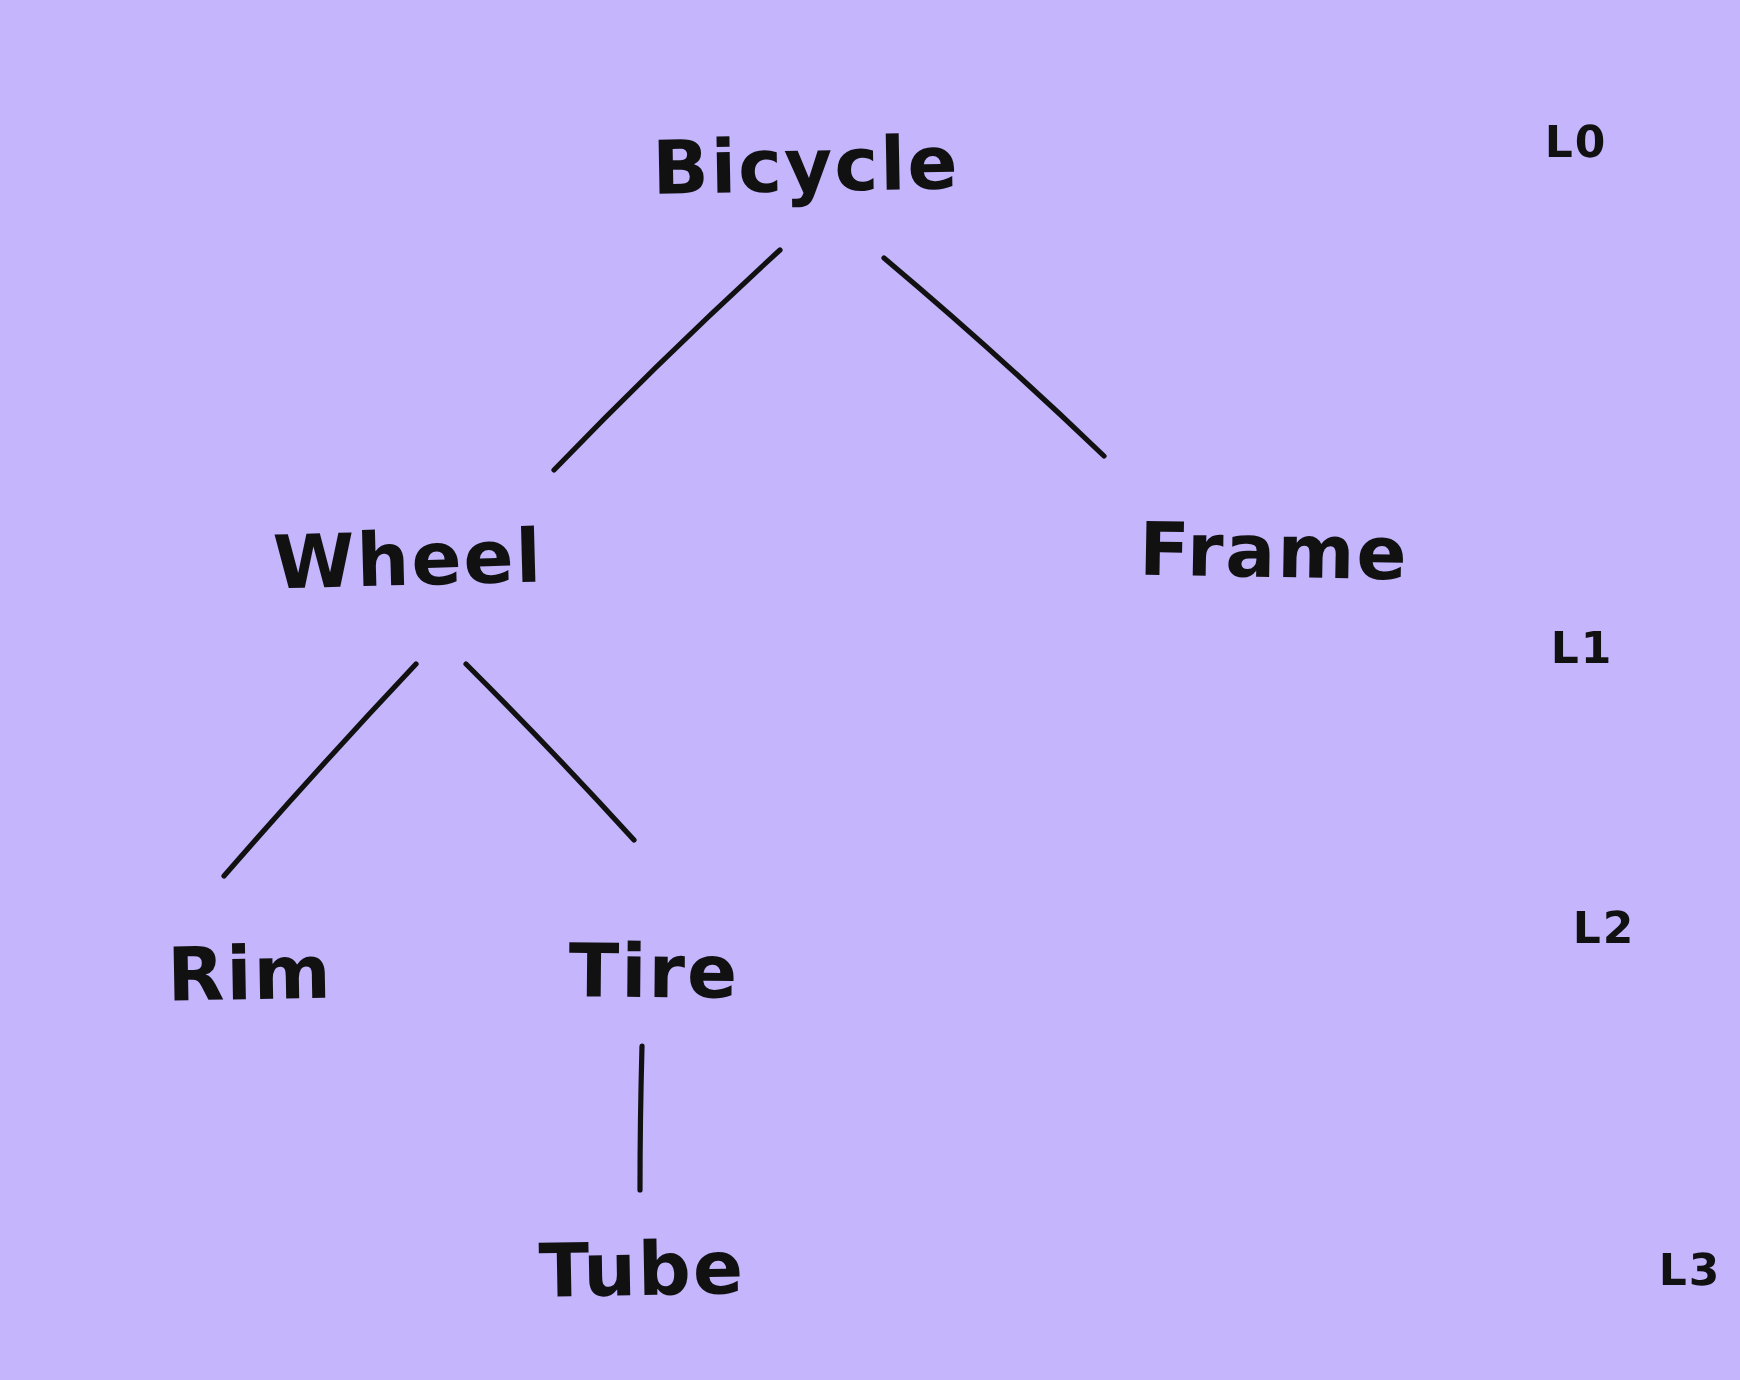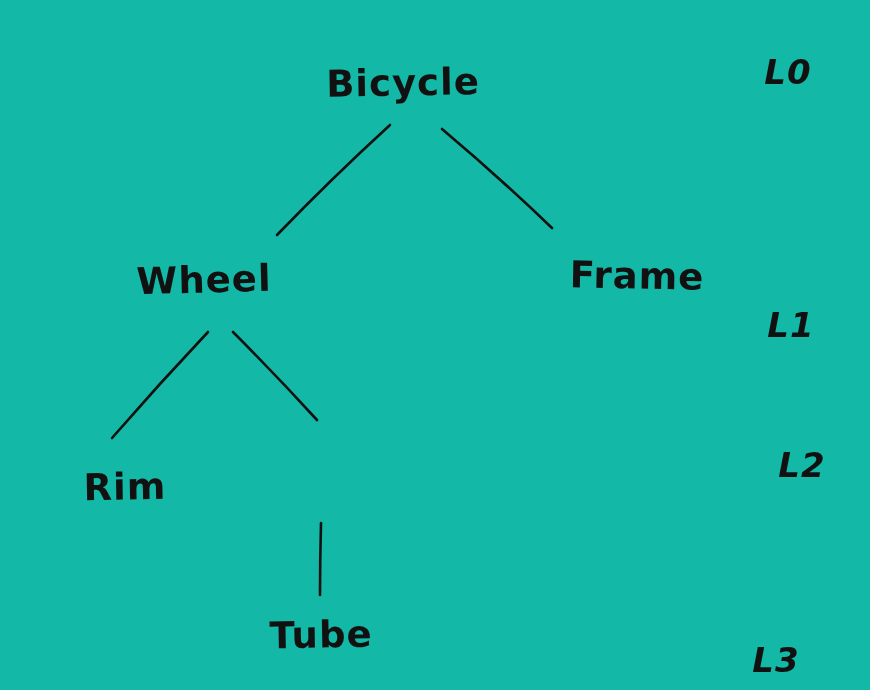--- a/index.html
+++ b/index.html
@@ -4,21 +4,21 @@
 <style>
   html, body {
     margin: 0;
     padding: 0;
     background: #ffffff;
   }
   .canvas {
     position: relative;
     width: 870px;
     height: 690px;
-    background: #14b8a6;
+    background: #c4b5fd;
     overflow: hidden;
     font-family: "DejaVu Sans", sans-serif;
   }
   .edges {
     position: absolute;
     left: 0;
     top: 0;
     width: 870px;
     height: 690px;
     pointer-events: none;
@@ -32,53 +32,54 @@
   .node, .level {
     position: absolute;
     transform: translate(-50%, -50%);
     color: #111111;
     font-weight: 700;
     white-space: nowrap;
     letter-spacing: 1px;
     user-select: none;
   }
   .node { font-size: 37px; }
-  .level { font-size: 34px; font-style: italic; }
+  .level { font-size: 22px; }
 
   
   #n-bicycle { left: 403px; top: 83px;  transform: translate(-50%,-50%) rotate(-1deg); }
   #n-wheel   { left: 204px; top: 280px; transform: translate(-50%,-50%) rotate(-1.5deg); }
   #n-frame   { left: 637px; top: 276px; transform: translate(-50%,-50%) rotate(1deg); }
   #n-rim     { left: 125px; top: 487px; transform: translate(-50%,-50%) rotate(-1deg); }
   #n-tire    { left: 327px; top: 486px; transform: translate(-50%,-50%) rotate(0.5deg); }
   #n-tube    { left: 321px; top: 635px; transform: translate(-50%,-50%) rotate(-1deg); }
 
   
   #lv-0 { left: 788px; top: 72px; }
   #lv-1 { left: 791px; top: 288px; margin-top: 37px; }
   #lv-2 { left: 802px; top: 465px; text-align: right; }
-  #lv-3 { left: 776px; top: 636px; margin-top: 24px; }
+  #lv-3 { left: 845px; top: 636px; }
 </style>
 </head>
 <body>
 
 <div class="canvas">
 
   <svg class="edges" viewBox="0 0 870 690" xmlns="http://www.w3.org/2000/svg">
     <path d="M390,125 Q331,179 277,235"></path>
     <path d="M442,129 Q499,177 552,228"></path>
     <path d="M208,332 Q159,384 112,438"></path>
     <path d="M233,332 Q276,375 317,420"></path>
     <path d="M321,523 Q320,560 320,595"></path>
   </svg>
 
   <div class="node" id="n-bicycle">Bicycle</div>
   <div class="node" id="n-wheel">Wheel</div>
   <div class="node" id="n-frame">Frame</div>
   <div class="node" id="n-rim">Rim</div>
+  <div class="node" id="n-tire">Tire</div>
   <div class="node" id="n-tube">Tube</div>
 
   <div class="level" id="lv-0">L0</div>
   <div class="level" id="lv-1">L1</div>
   <div class="level" id="lv-2">L2</div>
   <div class="level" id="lv-3">L3</div>
 
 </div>
 
 </body></html>

